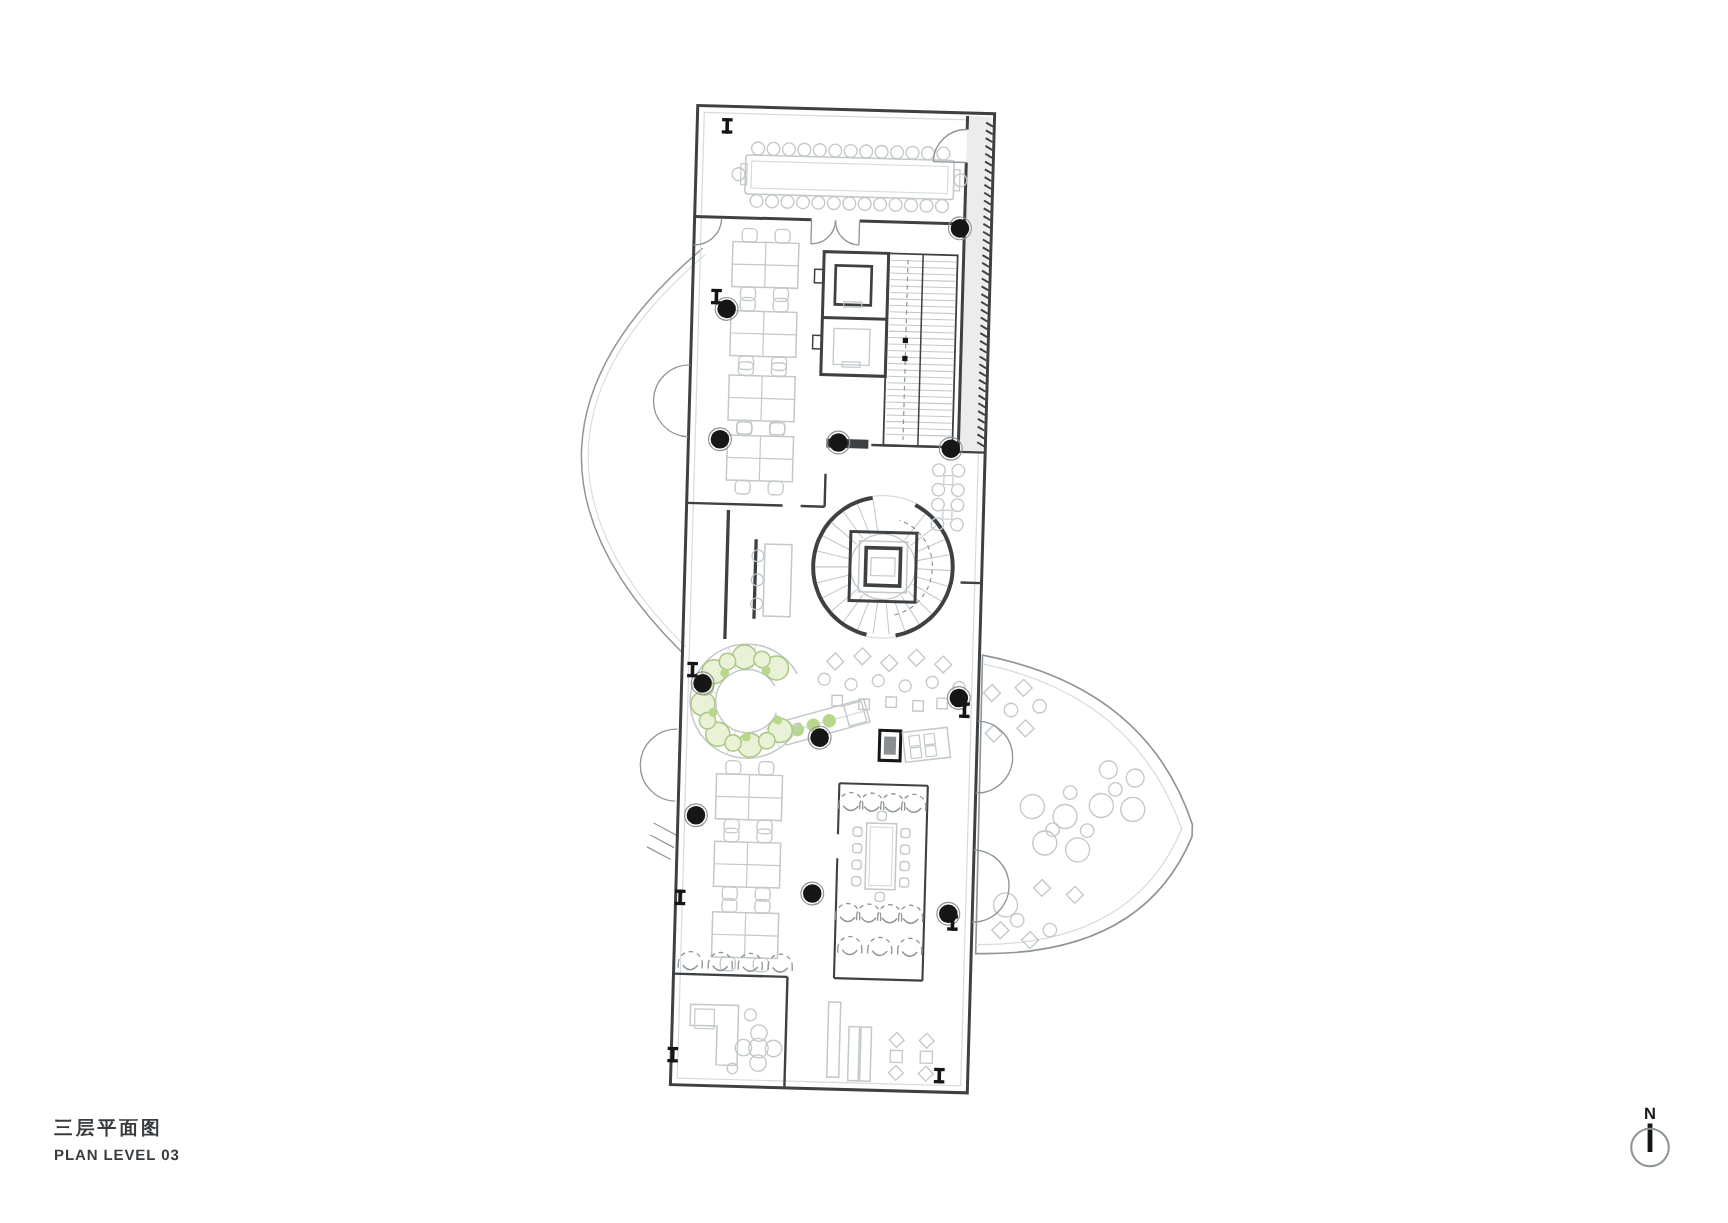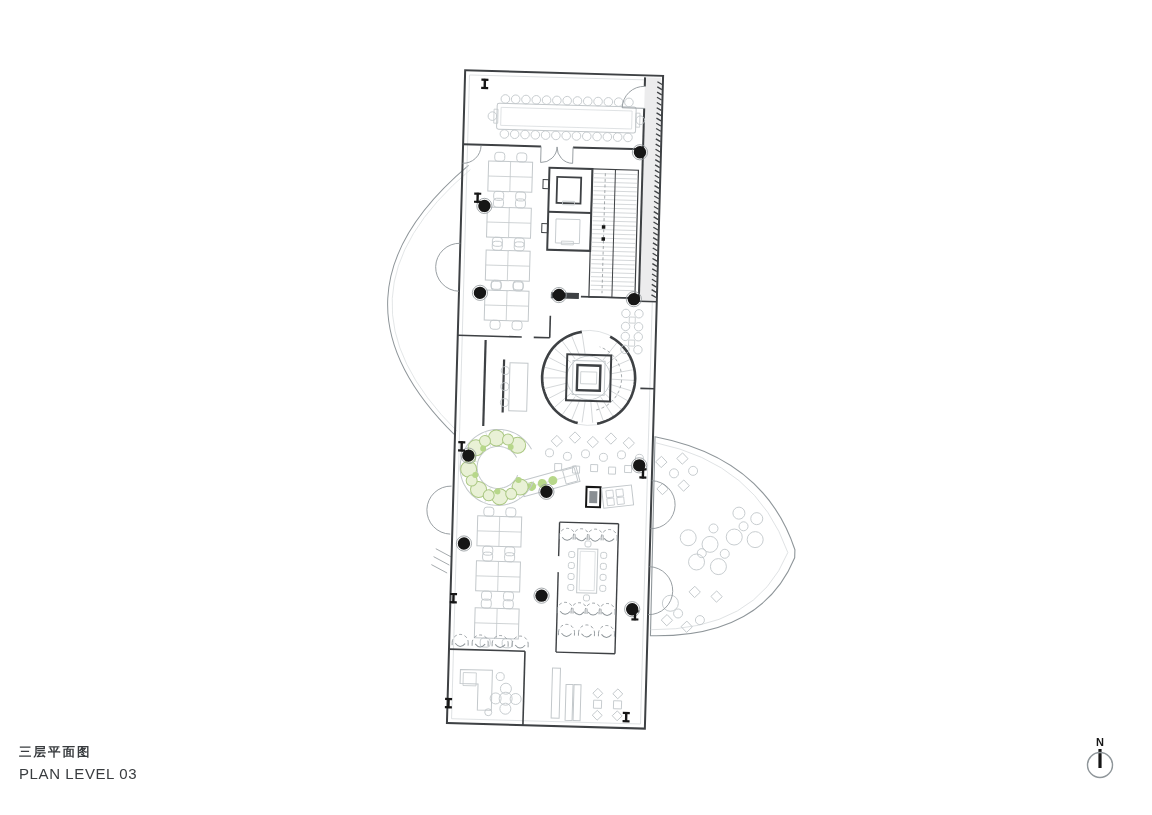--- a/index.html
+++ b/index.html
@@ -12,23 +12,23 @@
        font-family:"Liberation Sans",sans-serif}
   svg{display:block}
   .ln-wall{stroke:var(--wall);fill:none;stroke-linecap:butt}
   .ln-light{stroke:var(--furn);fill:none}
   .ln-lighter{stroke:var(--furn2);fill:none}
   .ln-mid{stroke:var(--mid);fill:none}
   .dash{stroke-dasharray:3 2.6}
   .plant{fill:var(--plantFill);stroke:var(--plantStroke)}
   .plant2{fill:var(--plantAccent);stroke:none}
   #plan-svg{position:absolute;left:0;top:0}
-  .titleblock{position:absolute;left:19px;top:744px;color:var(--text)}
+  .titleblock{position:absolute;left:36px;top:744px;color:var(--text)}
   .t-cn{font-size:12.5px;font-weight:700;letter-spacing:2px}
-  .t-en{font-size:15px;font-weight:400;letter-spacing:.6px;margin-top:4px}
+  .t-en{font-size:10px;font-weight:700;letter-spacing:.6px;margin-top:4px}
   .north{position:absolute;left:1082px;top:735px;width:36px;text-align:center;color:var(--col)}
   .north-text{font-size:11px;font-weight:700;fill:var(--col);font-family:"Liberation Sans",sans-serif}
 </style>
 </head>
 <body>
 
 <div class="page">
 
   <svg id="plan-svg" width="1152" height="815" viewBox="0 0 1152 815">
     <g id="rot" transform="rotate(1.6 556 400)">

